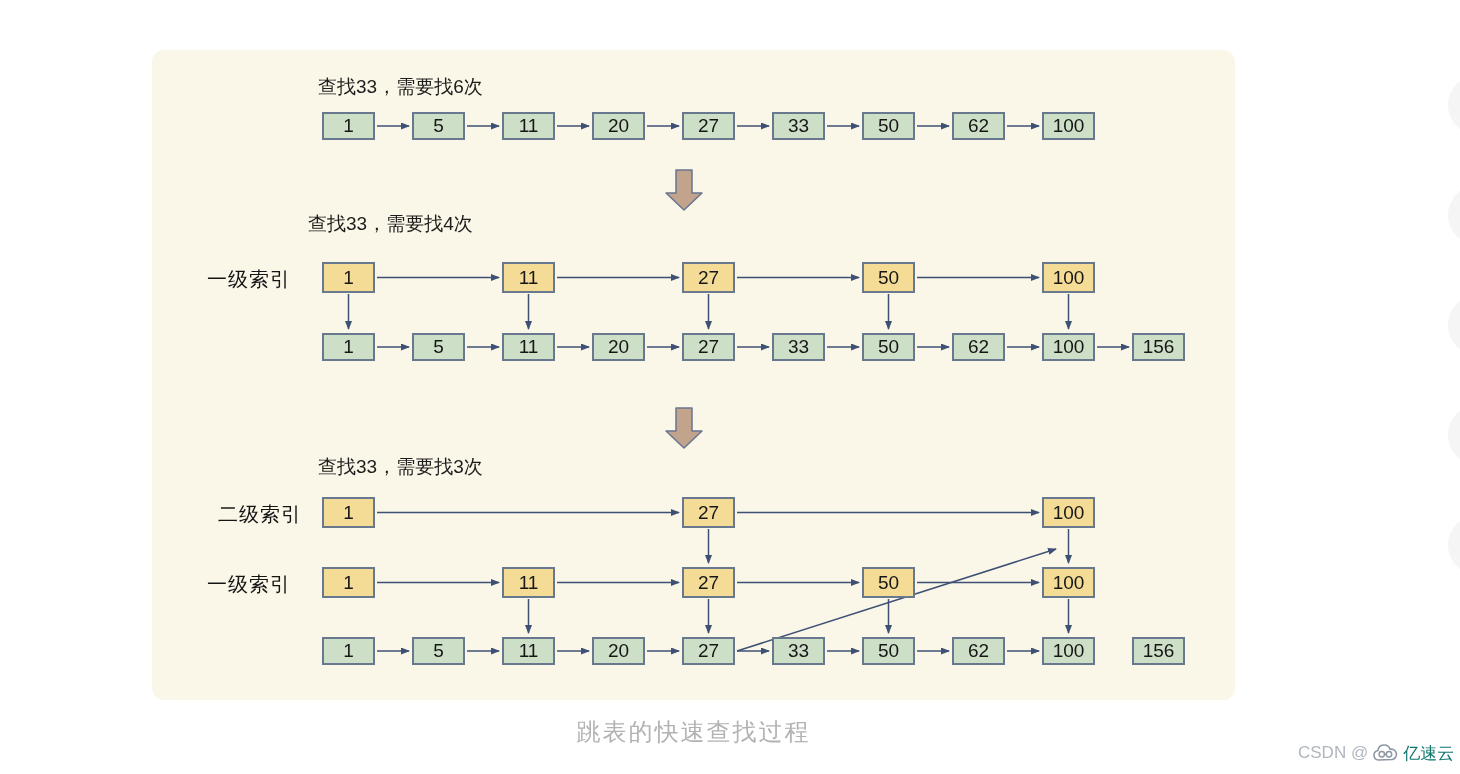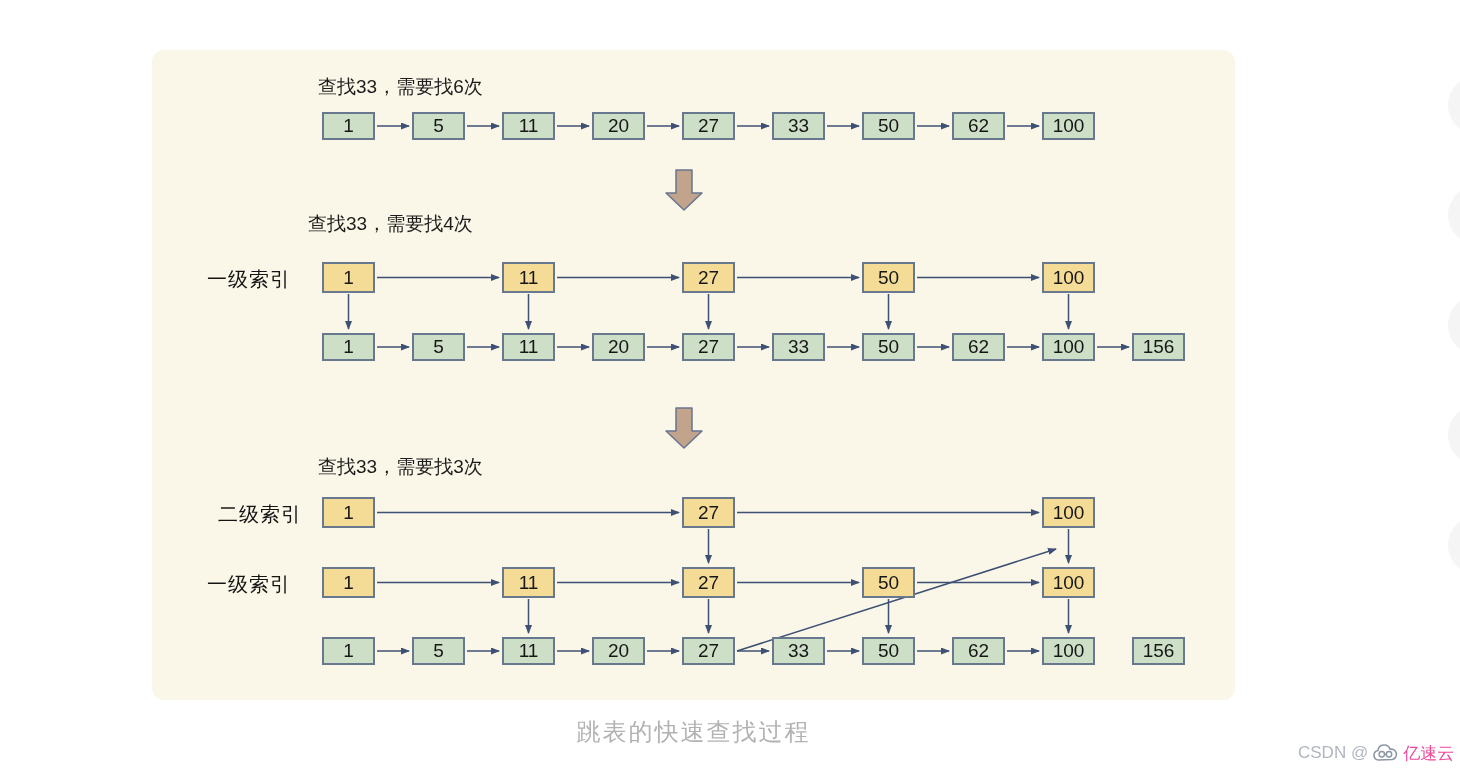--- a/index.html
+++ b/index.html
@@ -29,21 +29,21 @@
   .node.yellow{background:#f5dc96;}
   #caption{
     position:absolute;left:152px;top:716px;width:1083px;text-align:center;
     font-size:24px;color:#b2b2b2;letter-spacing:2px;
   }
   #watermark{
     position:absolute;left:1298px;top:741px;height:24px;
     display:flex;align-items:center;gap:4px;font-size:17px;
   }
   #wm-site{color:#b0b6c0;}
-  #wm-brand{color:#ec4899;}
+  #wm-brand{color:#0f766e;}
   .side-btn{
     position:absolute;left:1448px;width:60px;height:60px;border-radius:50%;
     background:#f5f5f6;
   }
 </style>
 </head>
 <body>
 
 <div id="panel"></div>
 

